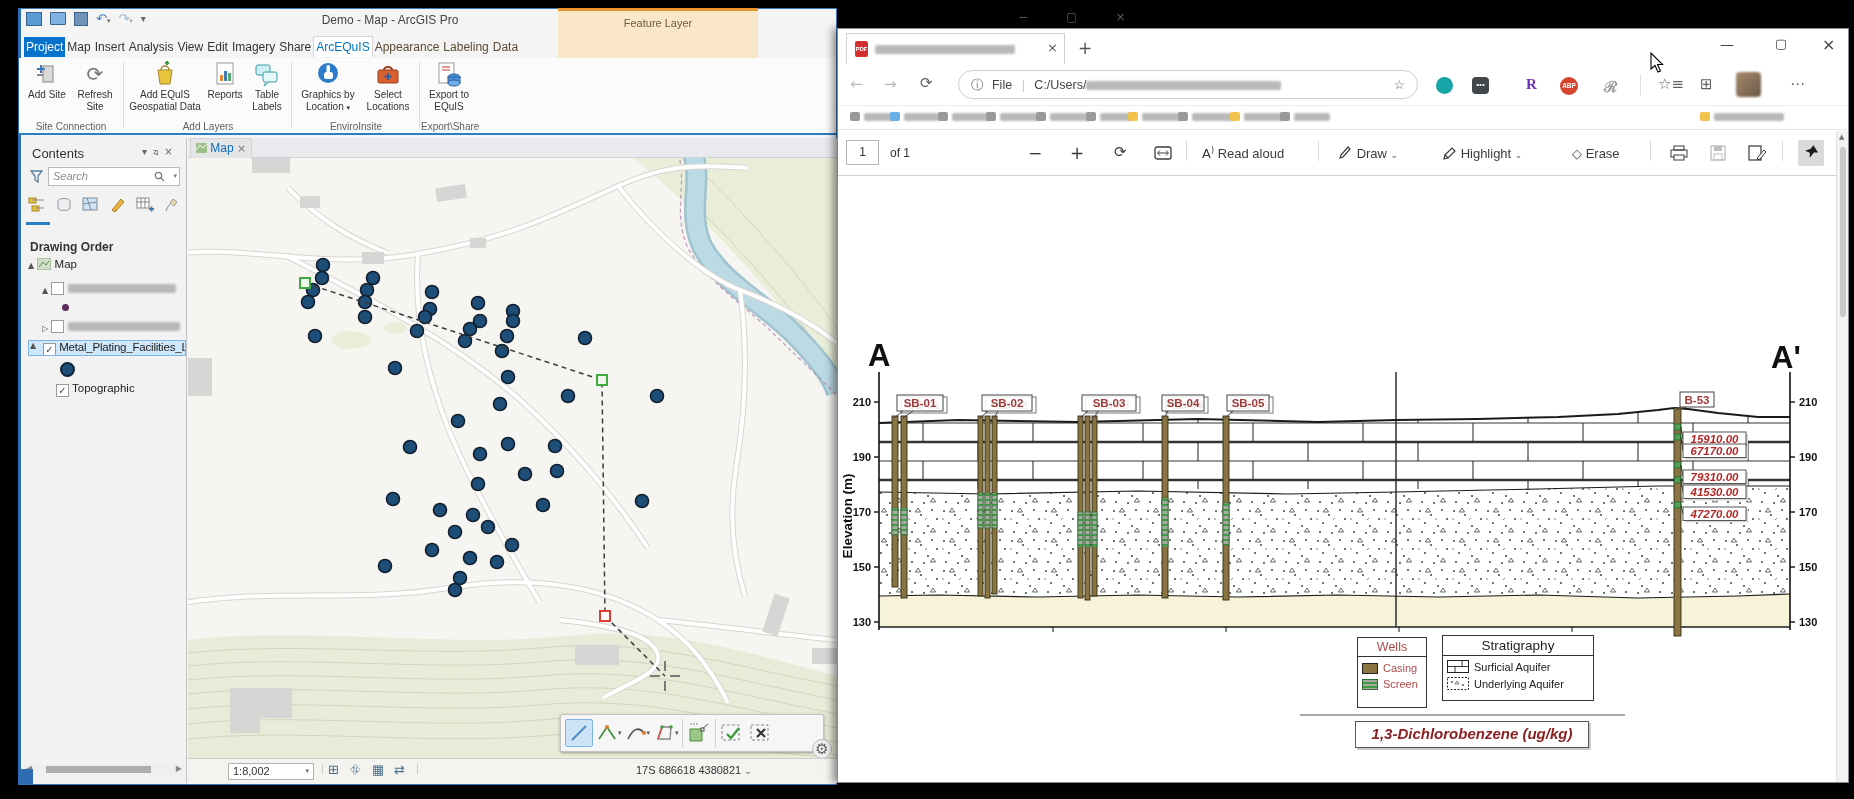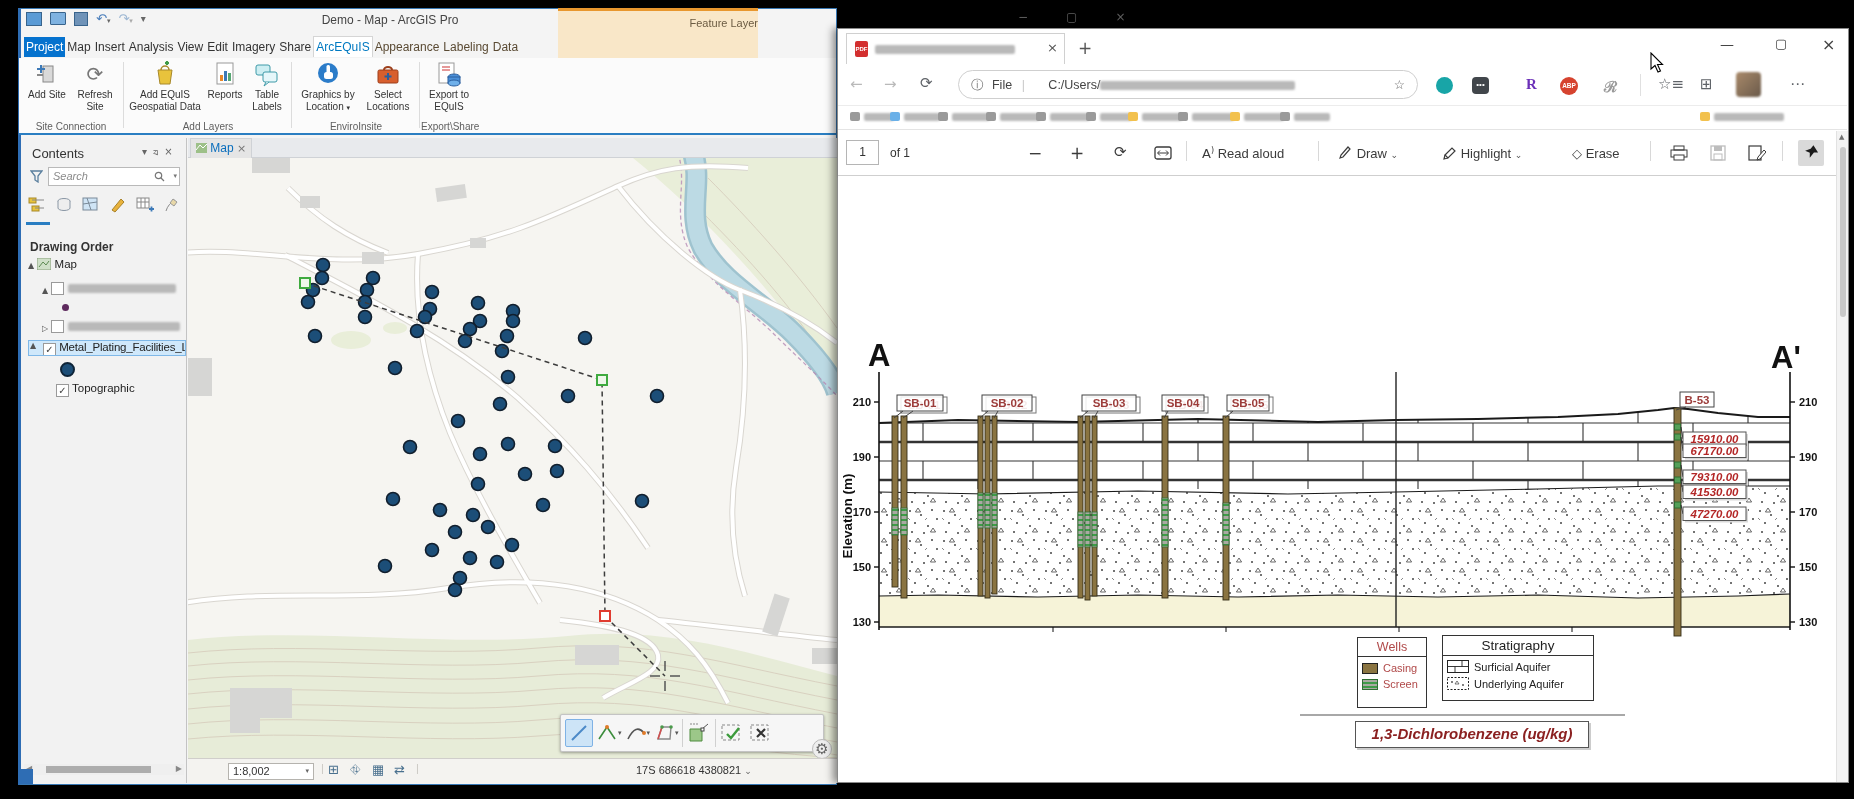--- a/index.html
+++ b/index.html
@@ -7,21 +7,21 @@
   .abs{position:absolute}
   .g{font-family:"DejaVu Sans",sans-serif}
   .blur{background:#b9b9b9;border-radius:2px;filter:blur(1.3px)}
   
   #ag-window{left:18px;top:8px;width:819px;height:777px;background:#f4f4f4;border:1px solid #3878b4;border-left:3px solid #2e6db4;box-sizing:border-box}
   .ag-title{font-size:12px;color:#444}
   .tab{font-size:12px;color:#333;padding:3px 2px;display:inline-block}
   .tab.file{background:#0572ce;color:#fff}
   .tab.active{background:#fff;color:#0079c1;border:1px solid #d5d5d5;border-bottom:none}
   .tab.ctx{color:#5a4a33}
-  #ctx-block{left:558px;top:8px;width:200px;height:28px;background:#f9e7c8;border-top:3px solid #e8972e;box-sizing:border-box;text-align:right;font-size:11px;color:#6b5b42;line-height:24px}
+  #ctx-block{left:558px;top:8px;width:200px;height:28px;background:#f9e7c8;border-top:3px solid #e8972e;box-sizing:border-box;text-align:center;font-size:11px;color:#6b5b42;line-height:24px}
   #ctx-tabs-bg{left:558px;top:36px;width:200px;height:22px;background:#f9e7c8}
   #ribbon{left:19px;top:58px;width:817px;height:77px;background:#fbfbfb;border-bottom:2px solid #2a7ec2;box-sizing:border-box}
   .rbtn{position:absolute;top:3px;text-align:center;font-size:10px;color:#333;line-height:1.2}
   .rbtn svg,.rbtn .gi{display:block;margin:0 auto 2px auto}
   .rgroup-label{position:absolute;top:63px;font-size:10px;color:#5f5f5f;text-align:center}
   .rsep{position:absolute;top:4px;width:1px;height:66px;background:#dcdcdc}
   
   #contents{left:21px;top:138px;width:166px;height:645px;background:#f2f2f2;border-right:1px solid #c3c3c3;box-sizing:border-box}
   .crow{position:absolute;font-size:11.5px;color:#222;white-space:nowrap}
   .cbox{display:inline-block;width:11px;height:11px;border:1px solid #9a9a9a;background:#fff;font-size:10px;line-height:11px;text-align:center;color:#444;vertical-align:-2px}
@@ -414,21 +414,21 @@
 <div class="abs g" style="left:1822px;top:35px;color:#444;font-size:16px">×</div>
 
 <div class="abs" style="left:838px;top:64px;width:1009px;height:42px;background:#fff;border-bottom:1px solid #ececec;box-sizing:border-box"></div>
 <span class="abs g bicon" style="left:850px;top:75px;color:#b9b9b9">←</span>
 <span class="abs g bicon" style="left:884px;top:75px;color:#b9b9b9">→</span>
 <span class="abs g bicon" style="left:920px;top:74px">⟳</span>
 <div class="abs" style="left:958px;top:70px;width:460px;height:29px;border:1px solid #cfcfcf;border-radius:15px;background:#fff;box-sizing:border-box;font-size:12.5px;color:#444;line-height:27px;padding:0 12px">
   <span class="g" style="color:#777">ⓘ</span>
   <span style="margin:0 6px 0 5px">File</span>
   <span style="color:#c9c9c9">|</span>
-  <span style="margin-left:20px">C:/Users/</span><span class="blur" style="display:inline-block;width:195px;height:9px;vertical-align:-1px"></span>
+  <span style="margin-left:6px">C:/Users/</span><span class="blur" style="display:inline-block;width:195px;height:9px;vertical-align:-1px"></span>
   <span class="g" style="float:right;color:#666">☆</span>
 </div>
 <span class="abs" style="left:1436px;top:77px;width:17px;height:17px;border-radius:50%;background:#18a5a7"></span>
 <span class="abs" style="left:1472px;top:77px;width:17px;height:17px;border-radius:4px;background:#41464b;color:#fff;font-size:8px;text-align:center;line-height:15px">•••</span>
 <span class="abs" style="left:1526px;top:76px;color:#6b30b8;font-size:15px;font-weight:bold;font-family:'Liberation Serif',serif">R</span>
 <span class="abs" style="left:1560px;top:77px;width:18px;height:18px;border-radius:50%;background:#d6432f;color:#fff;font-size:6.5px;font-weight:bold;text-align:center;line-height:18px">ABP</span>
 <span class="abs" style="left:1604px;top:76px;color:#9a9a9a;font-size:15px;font-weight:bold;font-family:'Liberation Serif',serif">ℛ</span>
 <span class="abs" style="left:1640px;top:74px;width:1px;height:22px;background:#e0e0e0"></span>
 <span class="abs g bicon" style="left:1658px;top:75px">☆≡</span>
 <span class="abs g bicon" style="left:1700px;top:75px">⊞</span>

